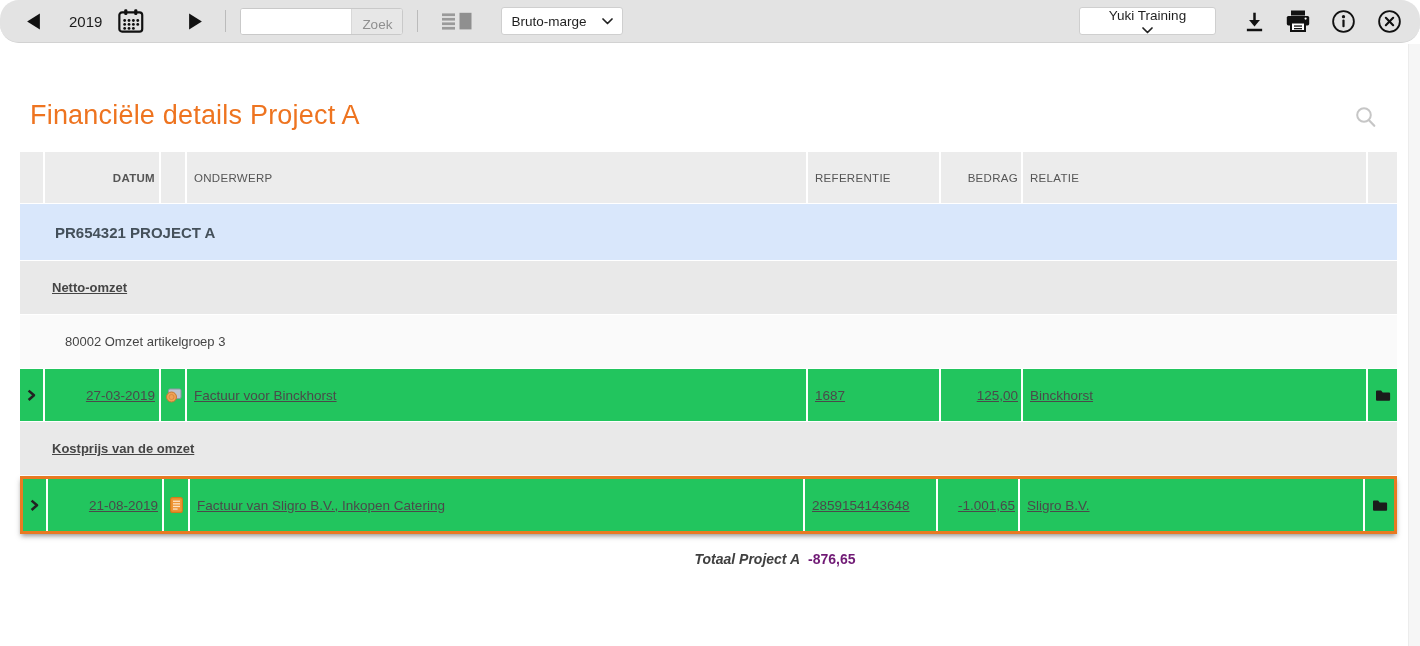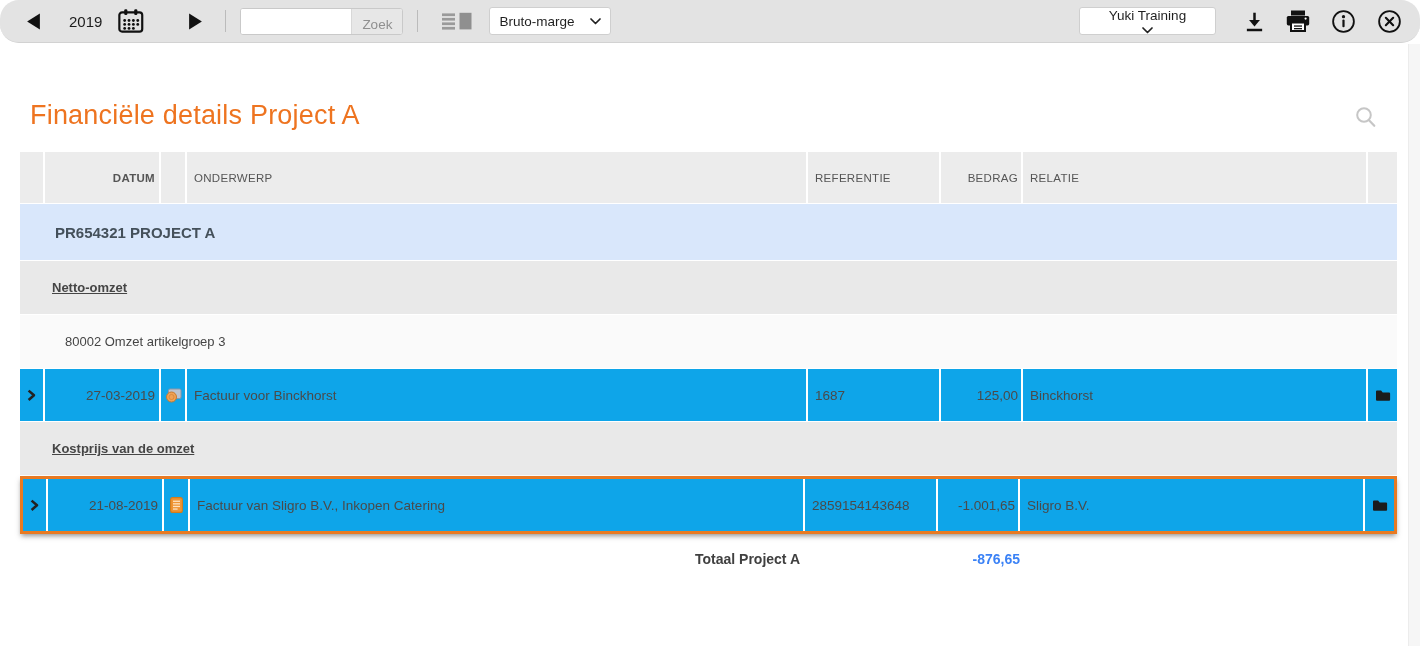--- a/index.html
+++ b/index.html
@@ -12,21 +12,21 @@
   .tb-btn { background:none; border:none; cursor:pointer; display:flex; align-items:center; justify-content:center; padding:2px; }
   .year { font-size:15px; color:#1c1c1c; margin:0 14px 0 26px; }
   .vsep { width:1px; height:22px; background:#9a9a9a; opacity:.55; }
   .search-box { display:flex; align-items:stretch; height:27px; border:1px solid #c9c9c9; border-radius:3px;
     overflow:hidden; background:#fff; margin:0 14px; }
   .search-box input { border:none; outline:none; width:110px; padding:0 8px; font-size:13px; background:#fff; color:#333; }
   .zoek-btn { border:none; border-left:1px solid #d8d8d8; background:#e7e7e7; color:#8f8f8f;
     font-size:13.5px; padding:8px 10px; cursor:pointer; }
   .select { display:flex; align-items:center; justify-content:space-between; height:28px; background:#fff;
     border:1px solid #cfcfcf; border-radius:3px; padding:0 9px; font-size:13.5px; color:#1f1f1f; cursor:pointer; }
-  .select-view { width:122px; margin-left:14px; }
+  .select-view { width:122px; margin-left:26px; }
   .select-account { width:137px; margin-left:auto;flex-direction:column; }
   .right-icons { display:flex; align-items:center; gap:17px; margin:0 6px 0 26px; }
 
   
   .scroll-track { position:absolute; right:0; top:44px; bottom:0; width:12px; background:#f6f6f6; border-left:1px solid #ececec; }
 
   
   .content { padding:57px 0 0 20px; width:1400px; }
   .title-row { display:flex; align-items:flex-start; justify-content:space-between; padding-right:22px; }
   h1.page-title { font-size:27px; font-weight:400; color:#ee7420; letter-spacing:.2px; margin-left:10px; }
@@ -43,36 +43,36 @@
   .h-subject,.h-ref,.h-rel { padding-left:7px; }
   .h-amount { justify-content:flex-end; padding-right:3px; }
 
   .r-project { height:57px; background:#d9e7fb; display:flex; align-items:center; padding-left:35px;
     font-size:15px; font-weight:bold; color:#44505a; cursor:pointer; }
   .r-group { height:54px; background:#e9e9e9; display:flex; align-items:center; padding-left:32px;
     font-size:13px; font-weight:bold; color:#454545;text-decoration:underline; }
   .r-account { height:54px; background:#fafafa; display:flex; align-items:center; padding-left:45px;
     font-size:13px; font-weight:normal; color:#454545; }
 
-  .r-entry { height:53px; background:#0ea5e9; cursor:pointer; }
+  .r-entry { height:53px; background:#22c55e; cursor:pointer;text-decoration:underline; }
   .r-entry .cell { height:100%; display:flex; align-items:center; }
   .c-arrow { justify-content:center; }
   .c-date { justify-content:flex-end; padding-right:4px; }
   .c-icon { justify-content:center; }
   .c-subject,.c-ref,.c-relation { padding-left:7px; }
   .c-amount { justify-content:flex-end; padding-right:3px; }
   .c-folder { justify-content:center; cursor:pointer; }
 
   .highlight-box { border:3px solid #e87a22; box-shadow:0 3px 5px -1px rgba(90,90,90,.65); }
   .highlight-box .r-account { height:50px; }
   .highlight-box .r-entry { height:52px; border-bottom:none; }
 
   .r-totals { height:50px; }
-  .t-label { grid-column:1 / 5; text-align:right; padding-right:8px; font-weight:bold; font-size:14px; color:#404040; }
-  .t-amount { grid-column:5 / 7; text-align:right; padding-right:3px; font-weight:bold; font-size:14px; color:#3b82f6; }
+  .t-label { grid-column:1 / 5; text-align:right; padding-right:8px; font-weight:bold; font-size:14px; color:#404040;font-style:italic; }
+  .t-amount { grid-column:5 / 7; text-align:left; padding-right:3px; font-weight:bold; font-size:14px; color:#701a75; }
 
   svg { display:block; }
 </style>
 </head>
 <body>
 
 <div>
 
   <header class="toolbar">
     <button class="tb-btn" style="margin-left:14px">

